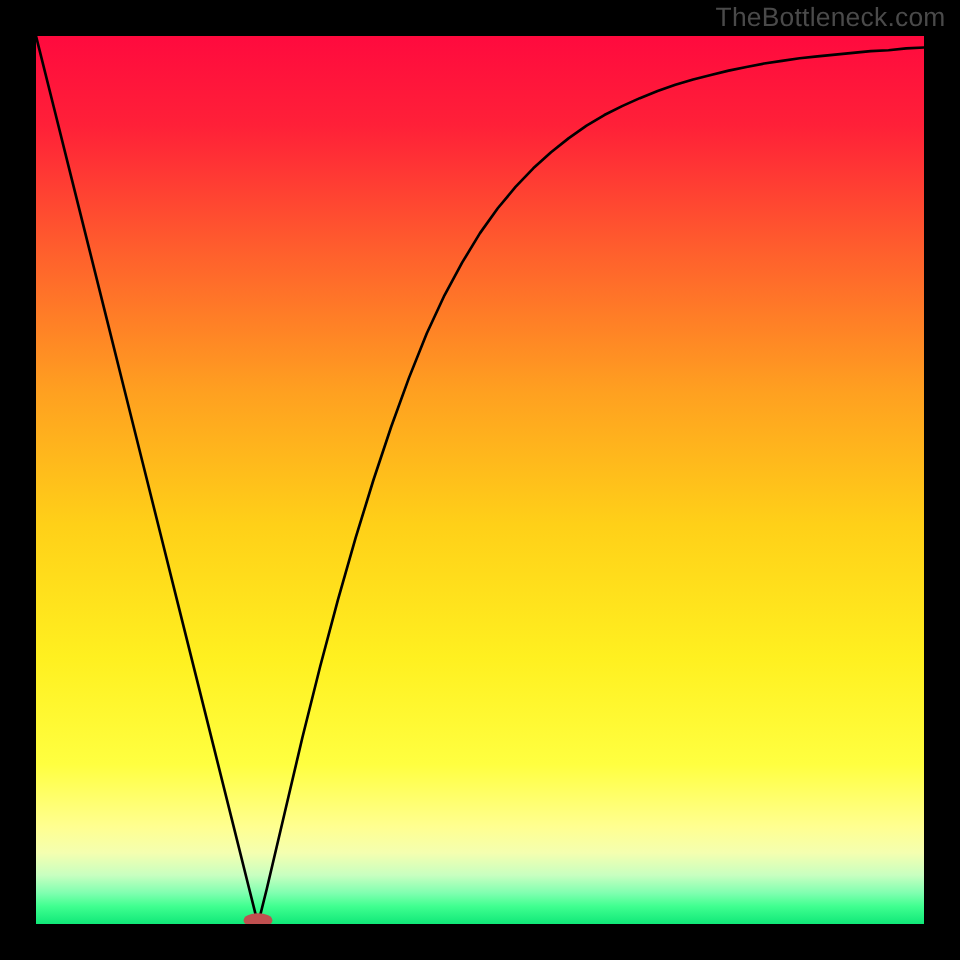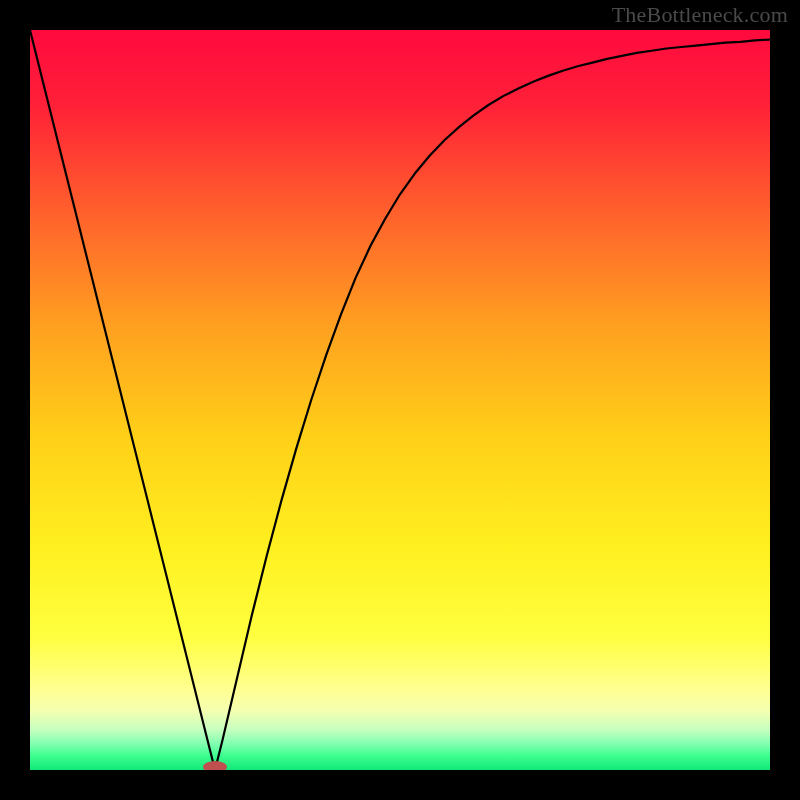--- a/index.html
+++ b/index.html
@@ -19,21 +19,20 @@
   }
   .watermark {
     position: absolute;
     top: 2px;
     right: 12px;
     color: #4a4a4a;
     font-size: 22px;
     font-weight: 500;
     letter-spacing: 0.2px;
     z-index: 10;
-    font-family: Liberation Serif, serif;
   }
   svg.plot {
     position: absolute;
     left: 30px;
     top: 30px;
     width: 740px;
     height: 740px;
   }
 </style>
 </head>

